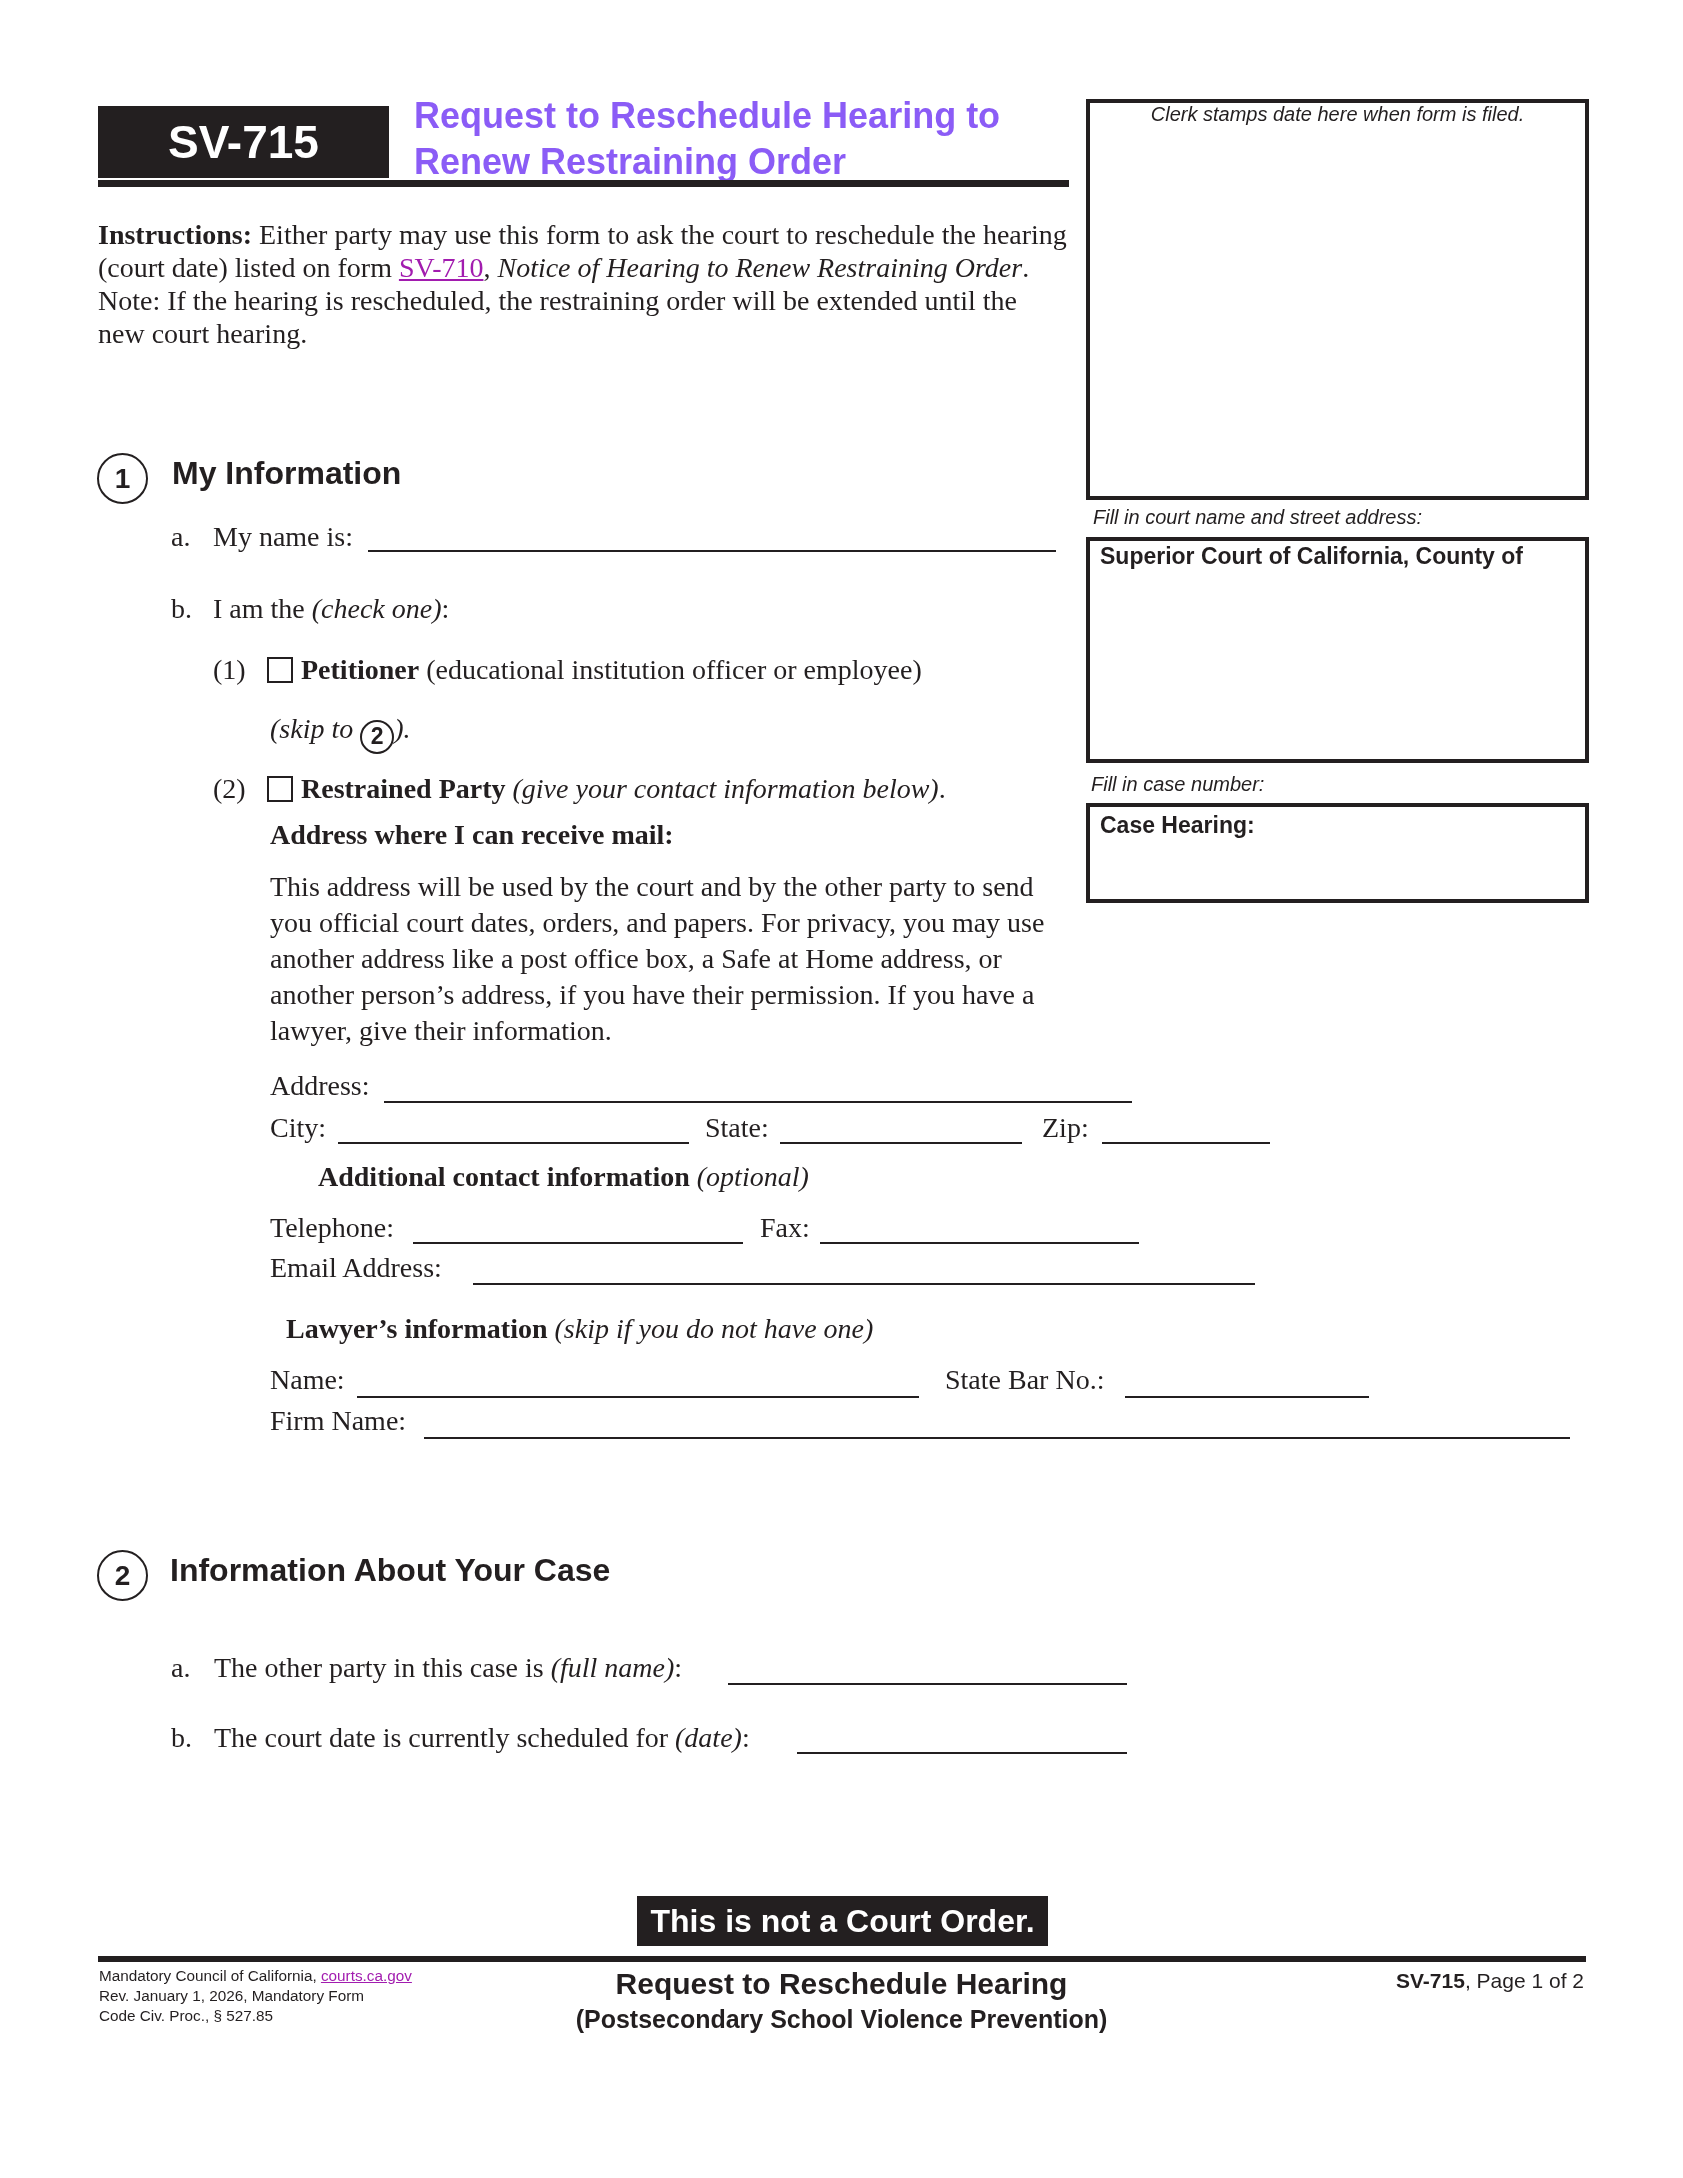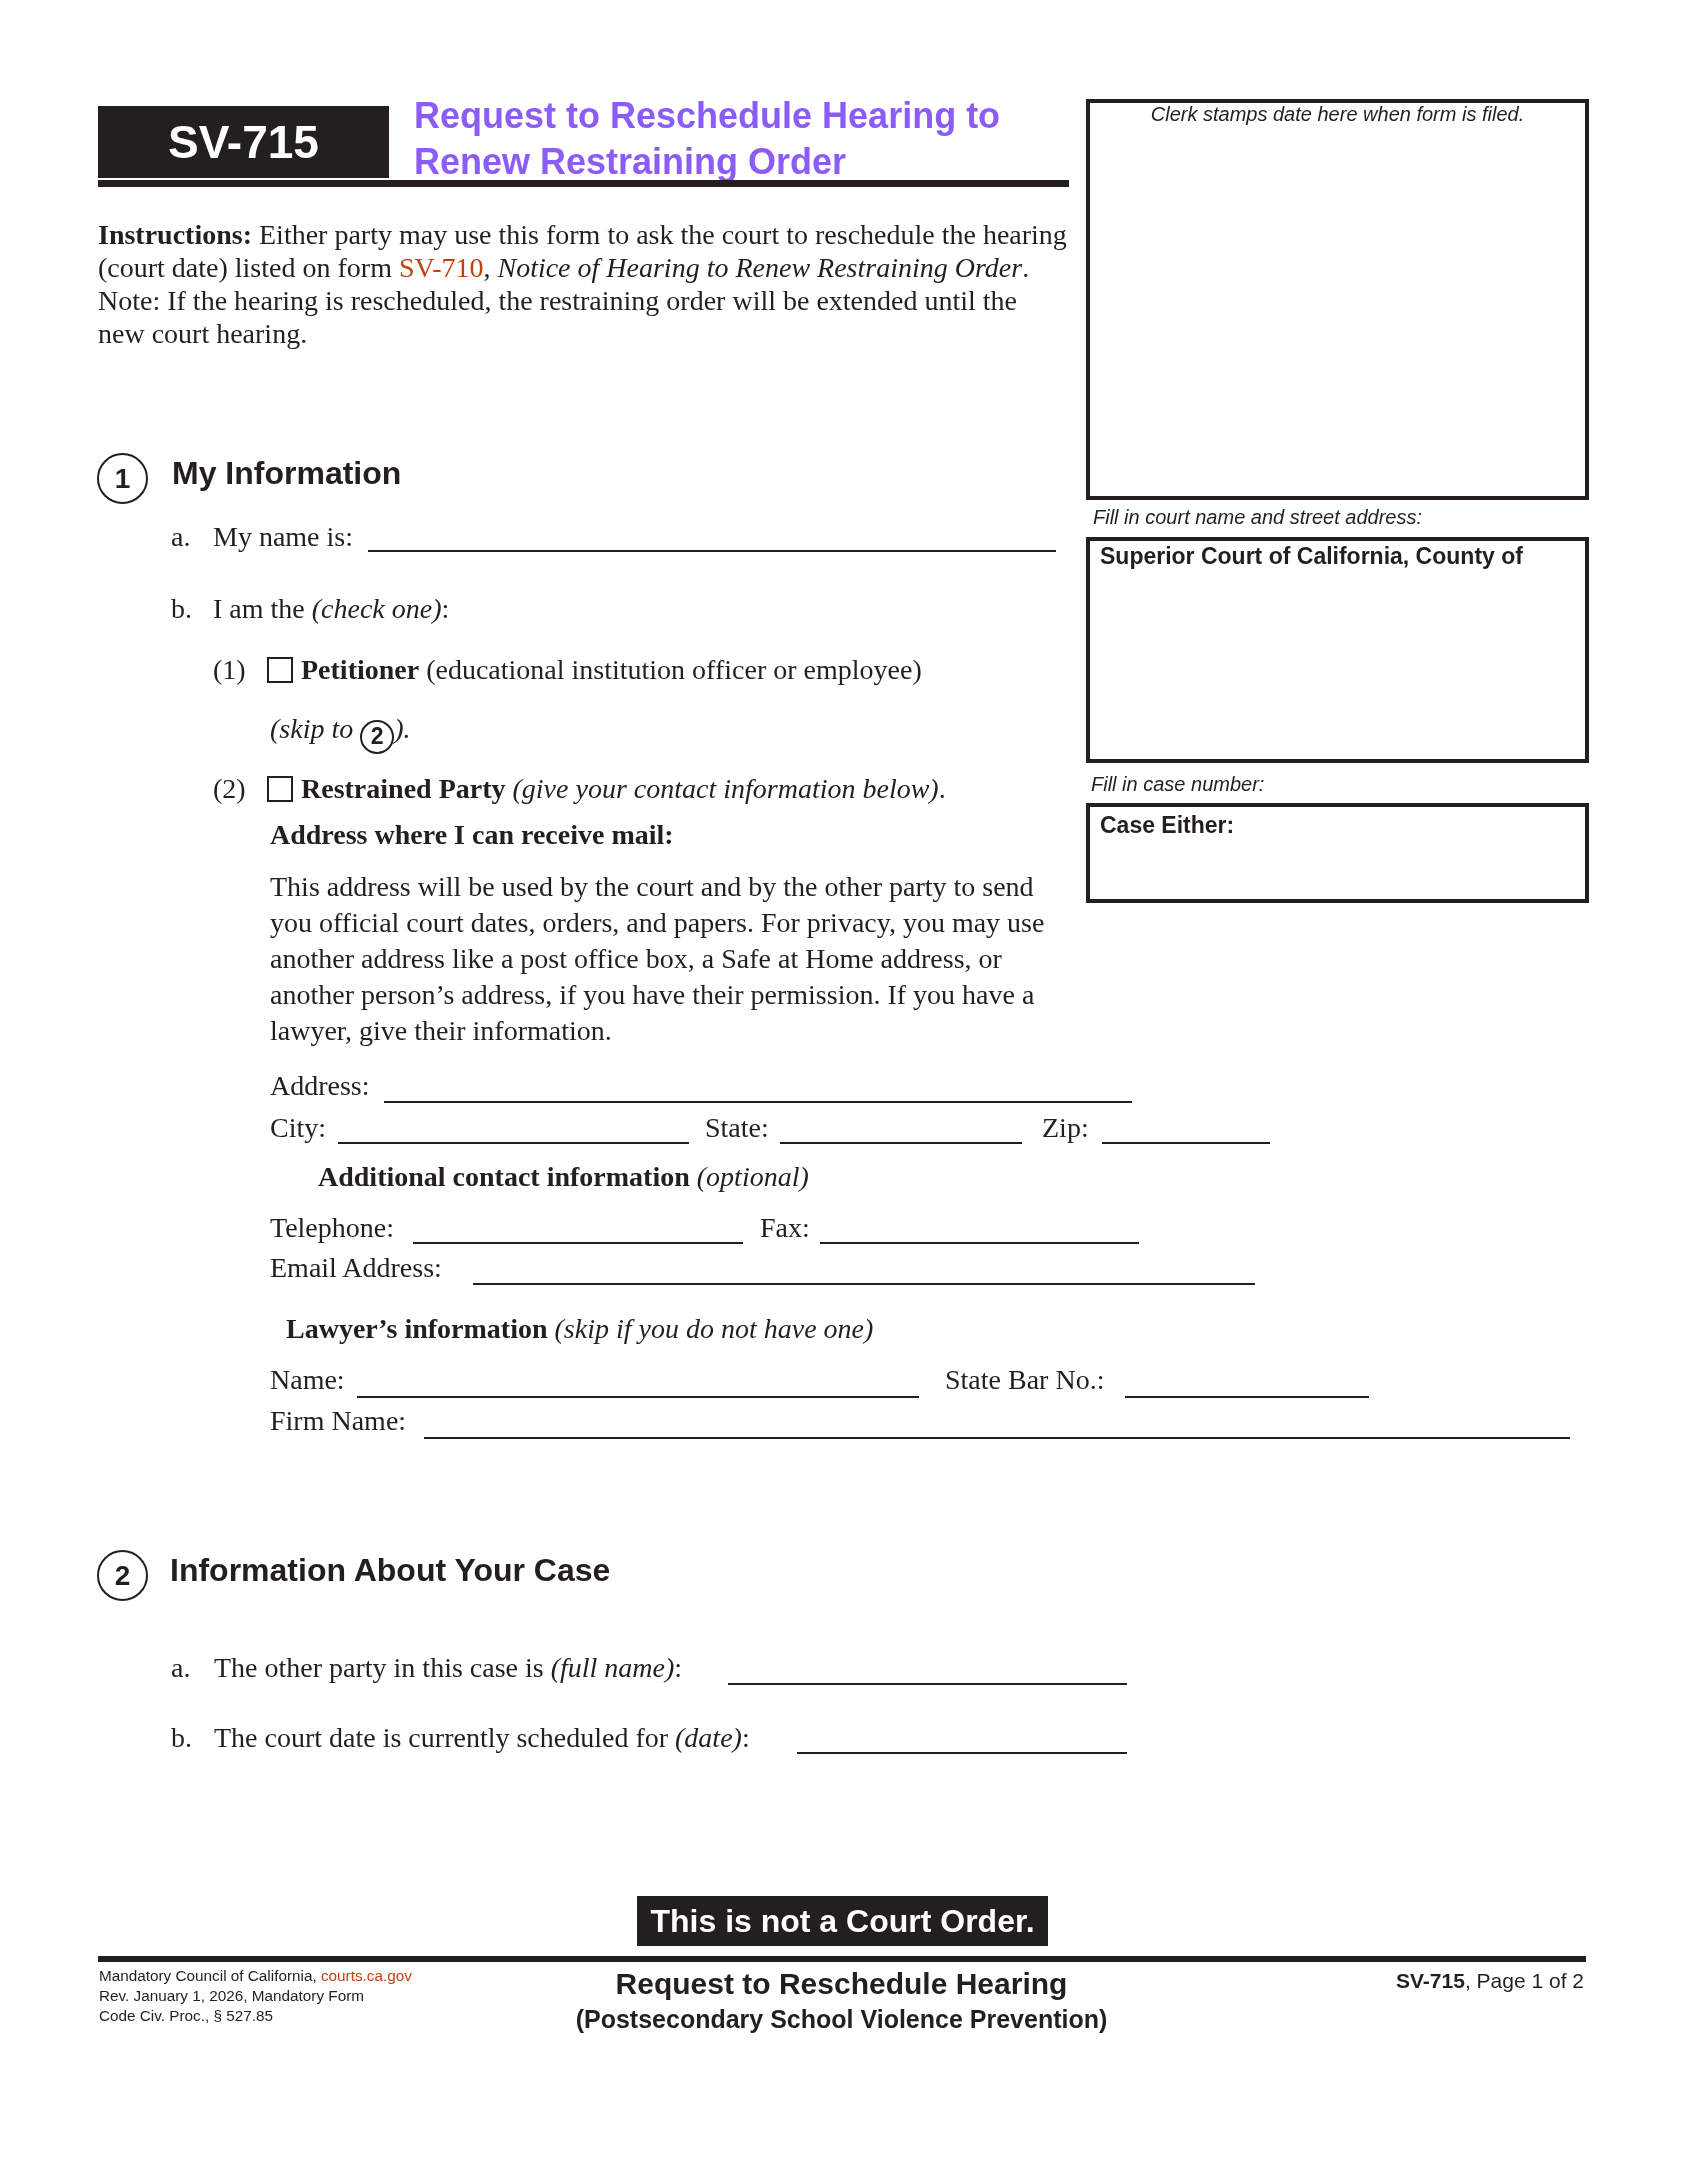--- a/index.html
+++ b/index.html
@@ -10,21 +10,21 @@
   .bold { font-weight: bold; }
 
   
   #form-id-box { left: 98px; top: 106px; width: 291px; height: 72px; background: #231f20; color: #fff;
     font-family: "Liberation Sans", sans-serif; font-weight: bold; font-size: 46px; line-height: 72px; text-align: center; }
   #title { left: 414px; top: 93px; width: 653px; font-family: "Liberation Sans", sans-serif; font-weight: bold;
     font-size: 36px; line-height: 46px; color: #8b5cf6; }
   #title-rule { left: 98px; top: 180px; width: 971px; height: 7px; background: #231f20; }
 
   #instructions { left: 98px; top: 218px; width: 970px; font-size: 28px; line-height: 33px; }
-  .link { color: #c2410c; }
+  .link { color: #a21caf; text-decoration: underline; }
 
   
   .rbox { border: 4px solid #231f20; left: 1086px; width: 503px; }
   #clerk-box { top: 99px; height: 401px; }
   #clerk-label { left: 1086px; top: 101px; width: 503px; text-align: center; font-family: "Liberation Sans", sans-serif;
     font-style: italic; font-size: 20px; line-height: 26px; }
   #court-label { left: 1093px; top: 504px; font-family: "Liberation Sans", sans-serif; font-style: italic; font-size: 20px; line-height: 26px; }
   #court-box { top: 537px; height: 226px; }
   #court-text { left: 1100px; top: 541px; font-family: "Liberation Sans", sans-serif; font-weight: bold; font-size: 23px; line-height: 30px; }
   #case-label { left: 1091px; top: 771px; font-family: "Liberation Sans", sans-serif; font-style: italic; font-size: 20px; line-height: 26px; }
@@ -67,21 +67,21 @@
 
 <div id="clerk-box" class="abs rbox"></div>
 <div id="clerk-label" class="abs">Clerk stamps date here when form is filed.</div>
 
 <div id="court-label" class="abs">Fill in court name and street address:</div>
 <div id="court-box" class="abs rbox"></div>
 <div id="court-text" class="abs">Superior Court of California, County of</div>
 
 <div id="case-label" class="abs">Fill in case number:</div>
 <div id="case-box" class="abs rbox"></div>
-<div id="case-text" class="abs">Case Either:</div>
+<div id="case-text" class="abs">Case Hearing:</div>
 
 <div class="abs sec-circle" style="left:97px; top:453px;">1</div>
 <div class="abs sec-title" style="left:172px; top:453px;">My Information</div>
 
 <div class="abs txt" style="left:171px; top:520px;">a.</div>
 <div class="abs txt" style="left:213px; top:520px;">My name is:</div>
 <div class="abs line" style="left:368px; top:550px; width:688px;"></div>
 
 <div class="abs txt" style="left:171px; top:592px;">b.</div>
 <div class="abs txt" style="left:213px; top:592px;"><span>I am the </span><span class="ital">(check one)</span><span>:</span></div>

